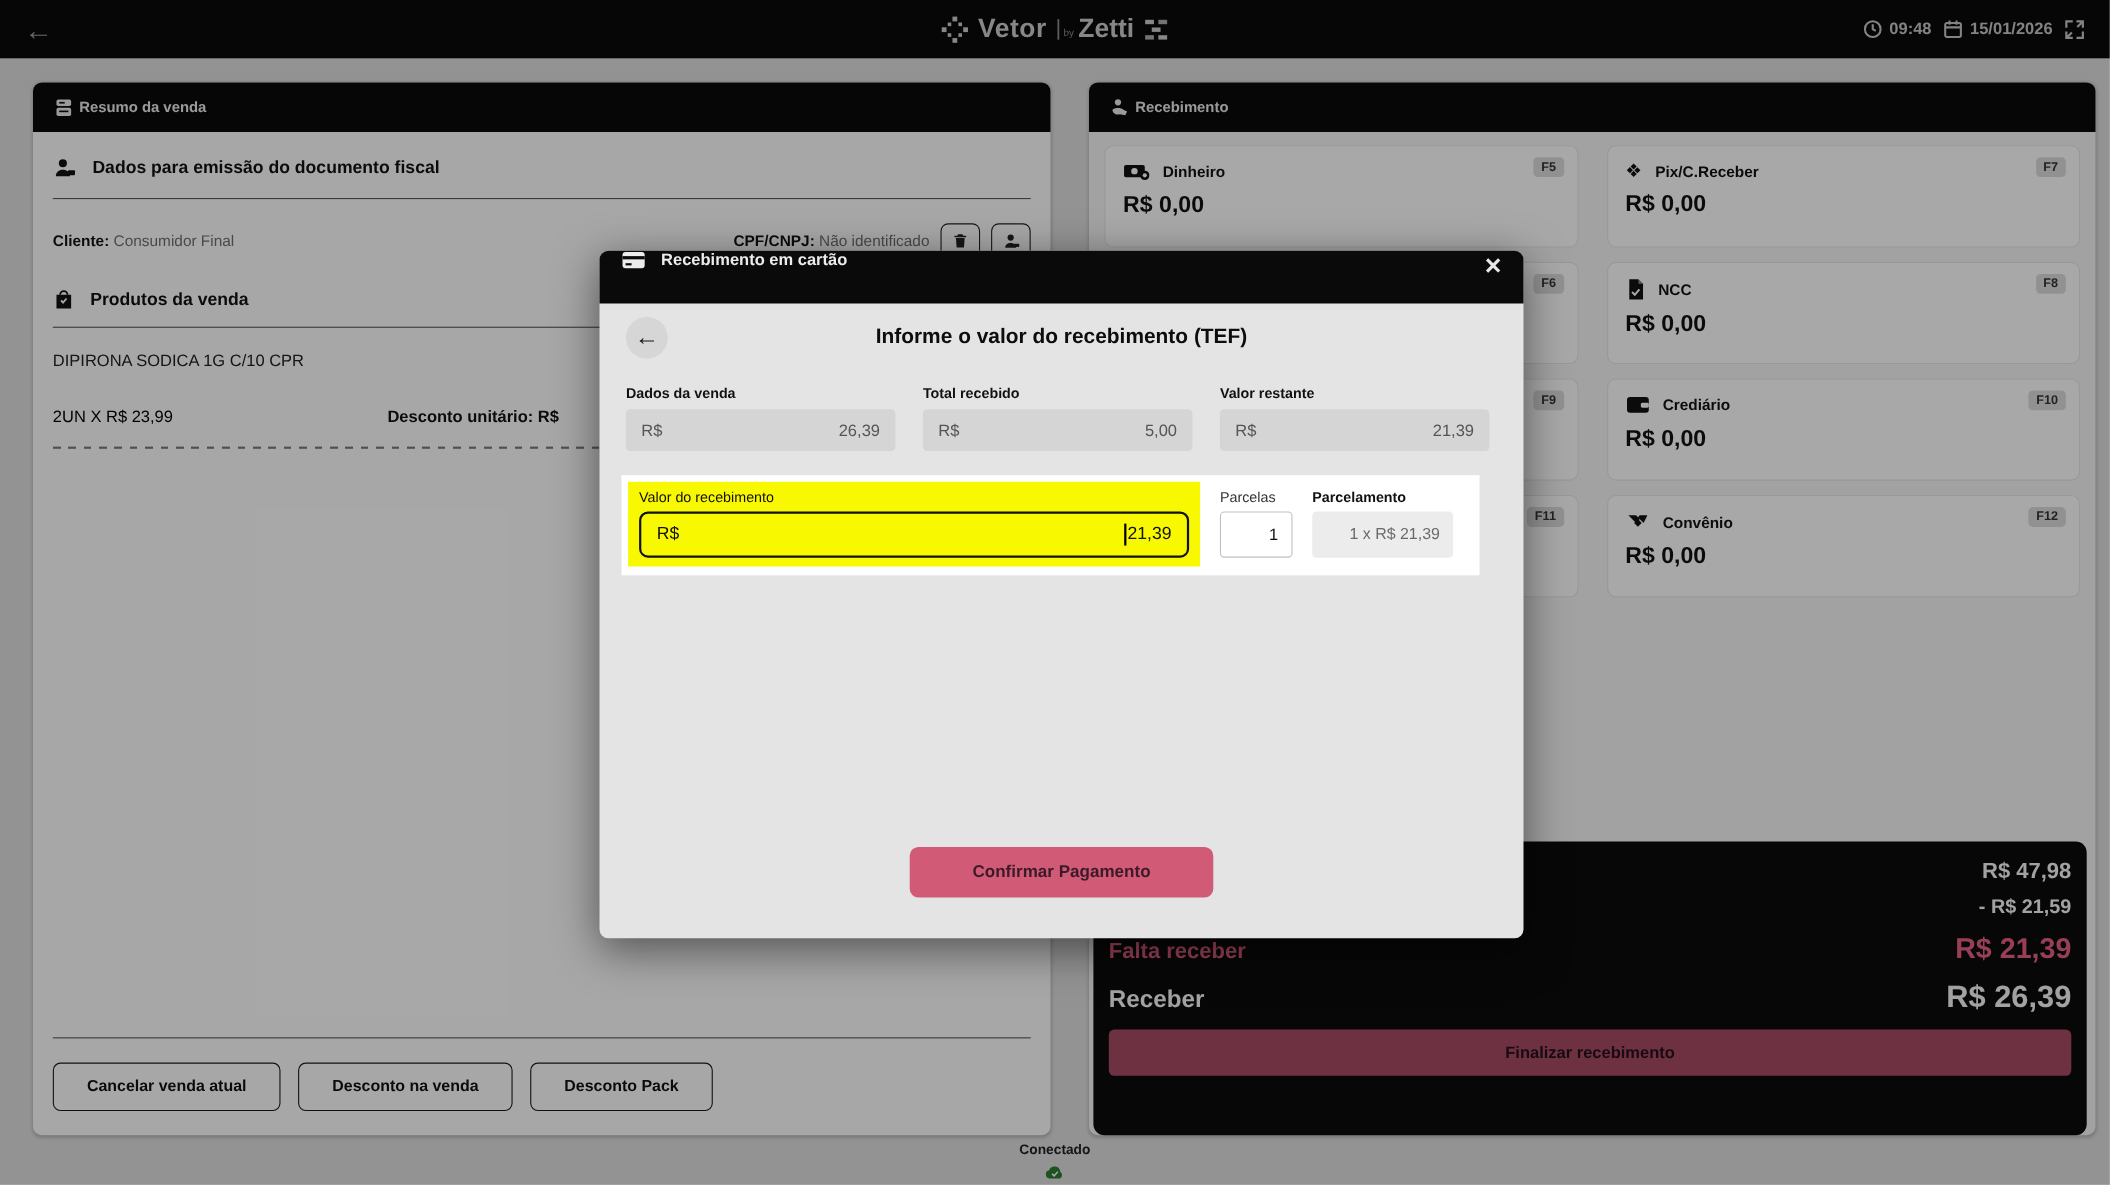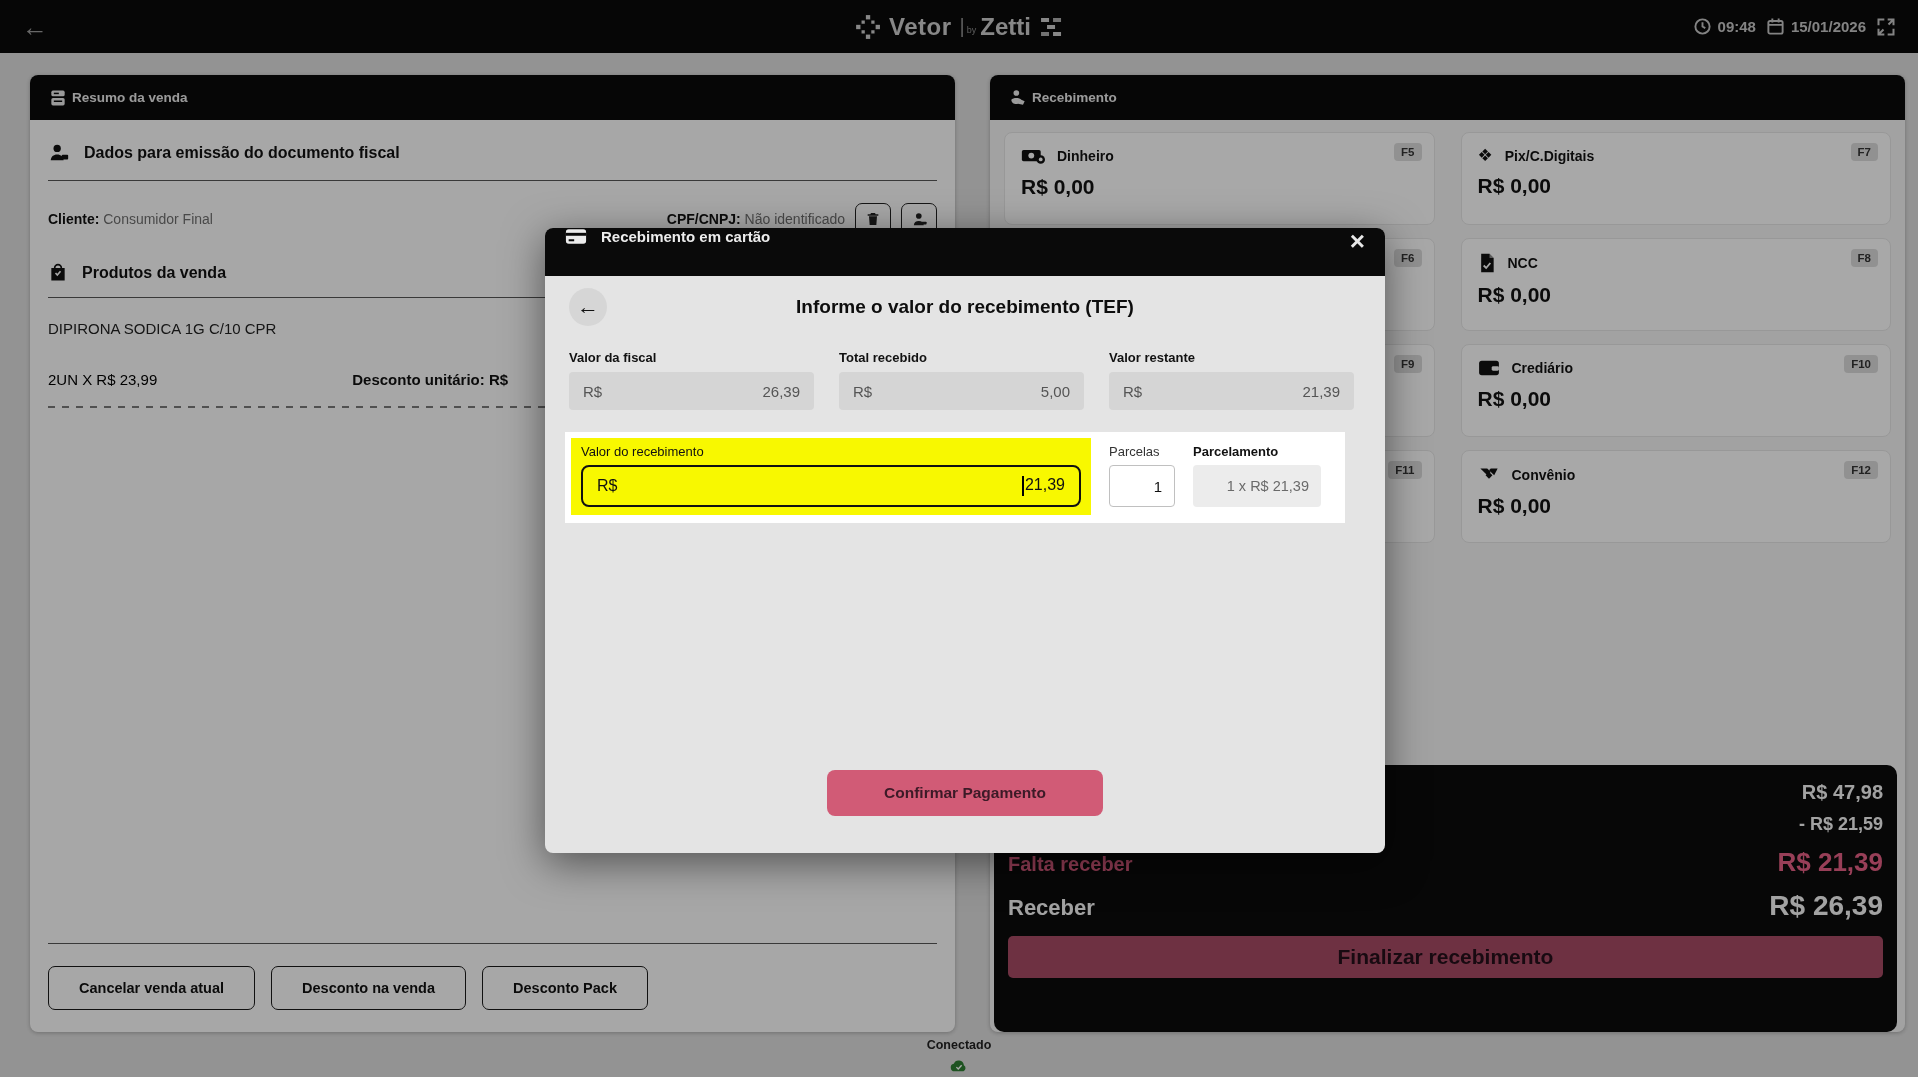--- a/index.html
+++ b/index.html
@@ -61,21 +61,21 @@
              border-radius:10px; padding:16px 14px; color:#f2f2f2; }
   .sum-line { text-align:right; font-weight:bold; }
   .sum-total { font-size:20px; }
   .sum-disc { font-size:18px; margin-top:10px; }
   .sum-row { display:flex; justify-content:space-between; align-items:baseline; margin-top:12px; }
   .falta .lab { color:#e35f83; font-size:20px; font-weight:bold; }
   .falta .val { color:#e35f83; font-size:26px; font-weight:bold; }
   .receber .lab { font-size:22px; font-weight:bold; }
   .receber .val { font-size:28px; font-weight:bold; }
   .finalize-btn { margin-top:14px; width:100%; height:42px; background:#a44a63; border:none; border-radius:5px;
-                  font-weight:bold; font-size:21px; color:#24101a; cursor:pointer; font-family:inherit; }
+                  font-weight:bold; font-size:15px; color:#24101a; cursor:pointer; font-family:inherit; }
 
   
   .statusbar { position:absolute; left:0; bottom:0; width:1918px; height:44px; display:flex;
                align-items:center; justify-content:center; gap:7px; font-size:12.5px; color:#3d3d3d;flex-direction:column; }
   .statusbar .conn { font-weight:bold; color:#222; }
 
   
   .overlay { position:absolute; inset:0; background:rgba(0,0,0,.33); z-index:5; }
   .modal { position:absolute; left:545px; top:228px; width:840px; height:625px; background:#e4e4e4;
            border-radius:8px; z-index:6; box-shadow:0 10px 40px rgba(0,0,0,.5); }
@@ -250,21 +250,21 @@
         </svg>
         <span>Dinheiro</span>
       </div>
       <div class="amount">R$ 0,00</div>
       <span class="fkey">F5</span>
     </div>
 
     <div class="pay-card">
       <div class="row1">
         <span style="font-size:17px; line-height:1;">❖</span>
-        <span>Pix/C.Digitais</span>
+        <span>Pix/C.Receber</span>
       </div>
       <div class="amount">R$ 0,00</div>
       <span class="fkey">F7</span>
     </div>
 
     <div class="pay-card">
       <div class="row1">
           <span></span>
         </div>
       <div class="amount"></div>
@@ -362,21 +362,21 @@
     <span class="modal-close">×</span>
   </div>
 
   <div class="modal-sub">
     <div class="back-circle">←</div>
     <div class="modal-title">Informe o valor do recebimento (TEF)</div>
   </div>
 
   <div class="fields3">
     <div class="field">
-      <div class="flabel">Valor da fiscal</div>
+      <div class="flabel">Dados da venda</div>
       <div class="ro-box">
         <span>R$</span>
         <span>26,39</span>
       </div>
     </div>
     <div class="field">
       <div class="flabel">Total recebido</div>
       <div class="ro-box">
         <span>R$</span>
         <span>5,00</span>

